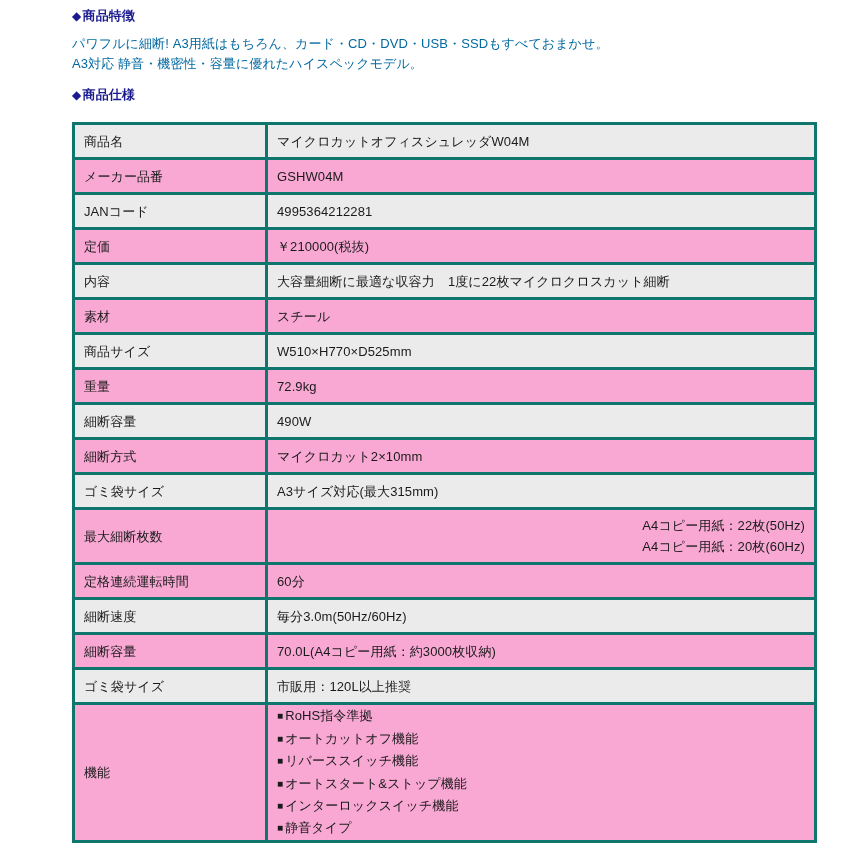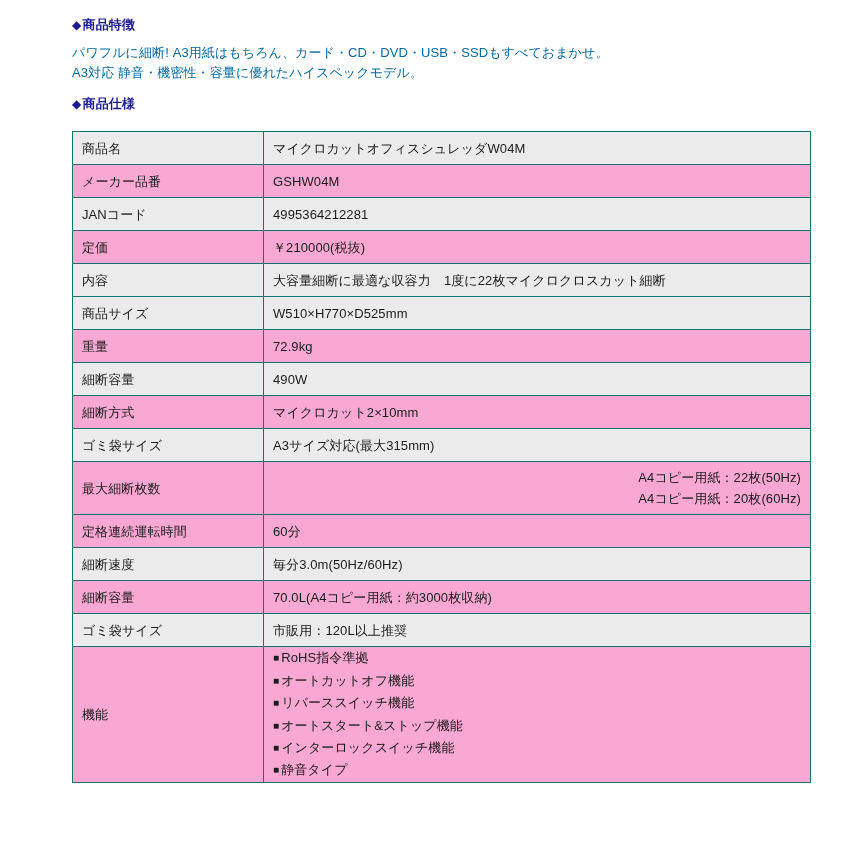--- a/index.html
+++ b/index.html
@@ -35,21 +35,21 @@
     line-height: 1.2;
     margin: 0;
     padding: 0;
     white-space: nowrap;
   }
   .section-heading .diamond {
     color: #1b1b8f;
     font-size: 12px;
     padding-right: 1px;
   }
-  .heading-features { margin-top: 9px; }
+  .heading-features { }
   .heading-specs { margin-top: 13px; margin-bottom: 20px; }
 
   
   .feature-text {
     margin: 10px 0 0 0;
     font-size: 13px;
     line-height: 1.55;
     color: #0369a1;
     letter-spacing: 0.1px;
   }
@@ -57,21 +57,21 @@
 
   
   .spec-table {
     border-collapse: collapse;
     width: 702px;
     table-layout: fixed;
     border: 1px solid #6e6e6e;
     background: #ffffff;
   }
   .spec-table td {
-    border: 1px solid #0f766e;
+    border: 3px solid #0f766e;
     padding: 0 9px;
     font-size: 13px;
     line-height: 1.5;
     vertical-align: middle;
     color: #1a1a1a;
     letter-spacing: 0.1px;
   }
   .spec-table tr.striped td { background: #ebebeb; }
   .spec-table tr.plain td { background: #f9a8d4; }
   td.spec-label {
@@ -143,20 +143,24 @@
           <td class="spec-label">JANコード</td>
           <td class="spec-value">4995364212281</td>
         </tr>
         <tr class="plain">
           <td class="spec-label">定価</td>
           <td class="spec-value">￥210000(税抜)</td>
         </tr>
         <tr class="striped">
           <td class="spec-label">内容</td>
           <td class="spec-value">大容量細断に最適な収容力　1度に22枚マイクロクロスカット細断</td>
+        </tr>
+        <tr class="plain">
+          <td class="spec-label">素材</td>
+          <td class="spec-value">スチール</td>
         </tr>
         <tr class="striped">
           <td class="spec-label">商品サイズ</td>
           <td class="spec-value">W510×H770×D525mm</td>
         </tr>
         <tr class="plain">
           <td class="spec-label">重量</td>
           <td class="spec-value">72.9kg</td>
         </tr>
         <tr class="striped">

